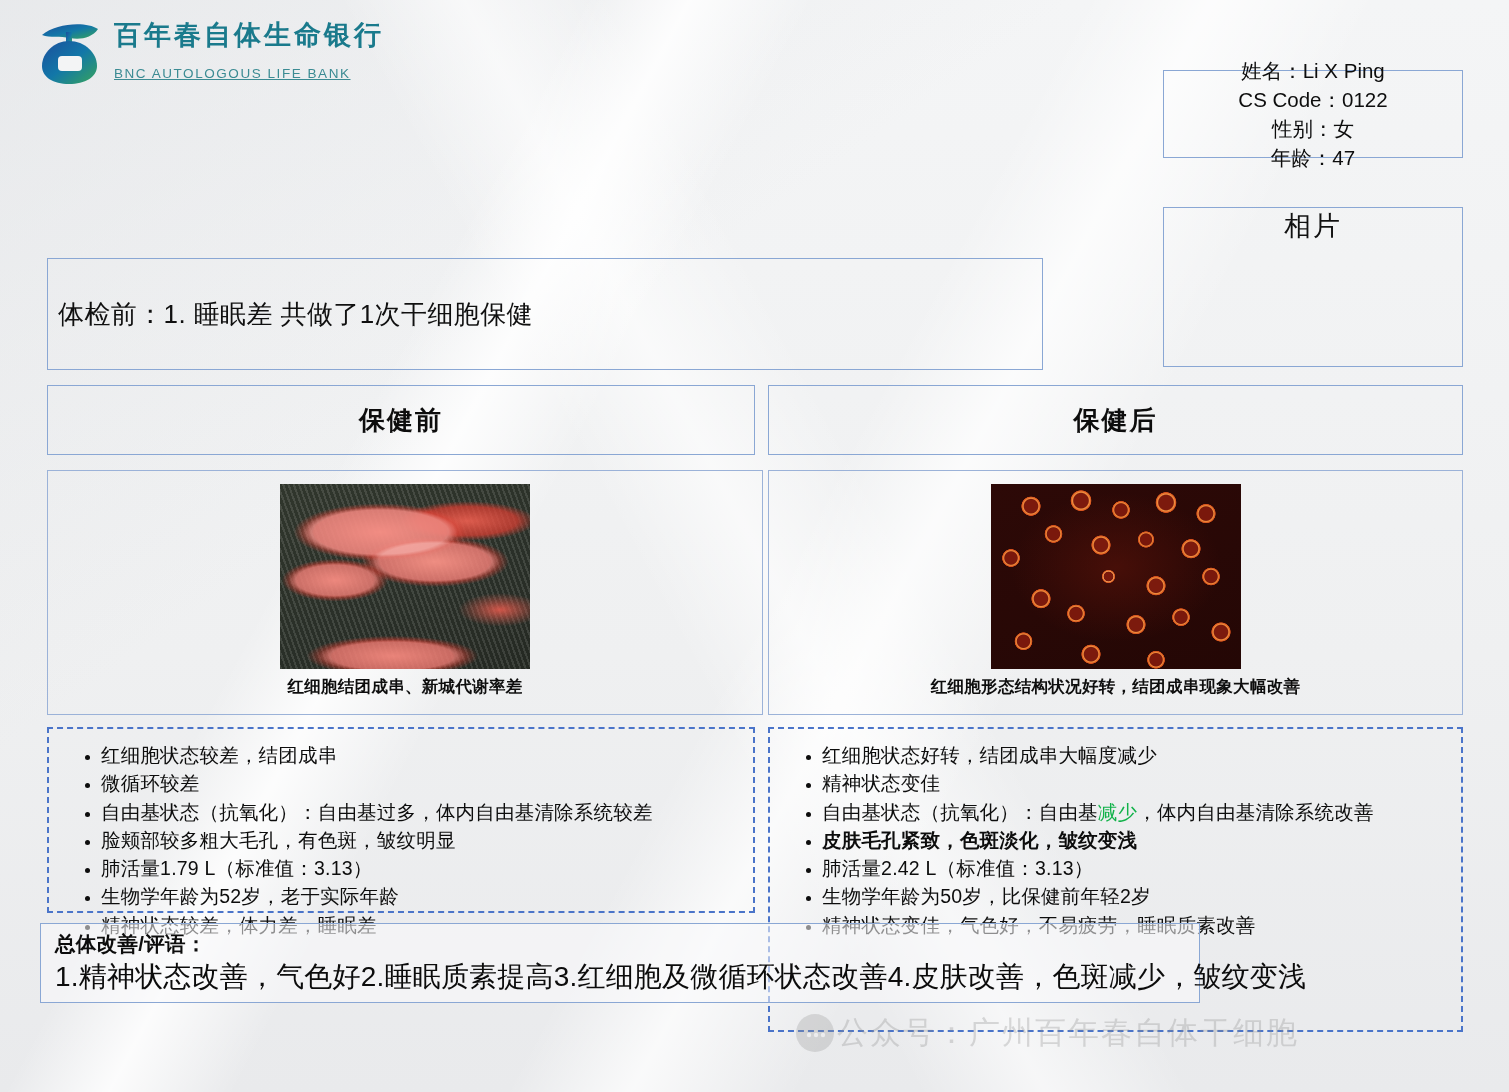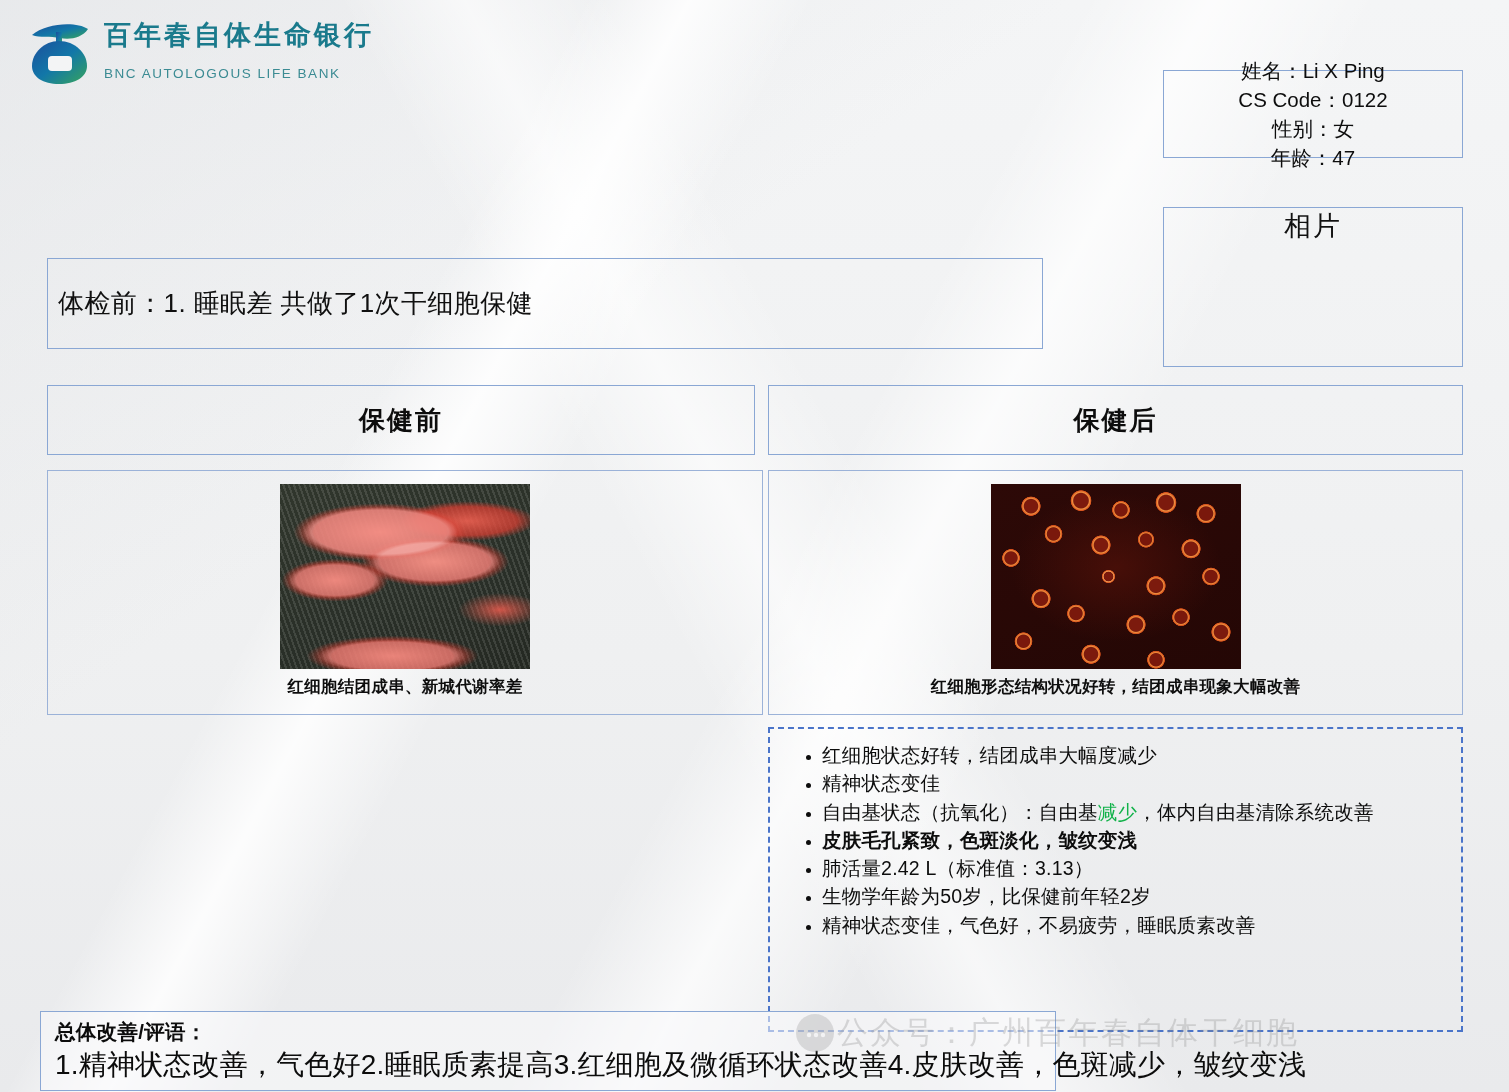--- a/index.html
+++ b/index.html
@@ -14,25 +14,25 @@
     background:
       linear-gradient(118deg, rgba(255,255,255,0) 0%, rgba(255,255,255,0) 28%, rgba(255,255,255,.85) 33%, rgba(255,255,255,0) 39%, rgba(255,255,255,0) 100%),
       linear-gradient(118deg, rgba(255,255,255,0) 0%, rgba(255,255,255,0) 52%, rgba(255,255,255,.75) 58%, rgba(255,255,255,0) 66%, rgba(255,255,255,0) 100%),
       linear-gradient(62deg, rgba(255,255,255,0) 0%, rgba(255,255,255,0) 44%, rgba(255,255,255,.6) 50%, rgba(255,255,255,0) 57%, rgba(255,255,255,0) 100%),
       linear-gradient(145deg, rgba(222,224,227,.55) 0%, rgba(255,255,255,0) 35%),
       linear-gradient(180deg,#f4f5f6 0%, #eff0f1 60%, #e9eaec 100%);
     overflow:hidden;
   }
 
   
-  #logo-block{position:absolute;left:26px;top:16px;display:flex;align-items:center;gap:10px;}
+  #logo-block{position:absolute;left:36px;top:16px;display:flex;align-items:center;gap:10px;}
   #logo-mark{width:68px;height:70px;}
   #logo-text{display:flex;flex-direction:column;justify-content:center;}
   #logo-cn{font-size:27px;font-weight:700;color:#1a7a8c;letter-spacing:3px;line-height:1.15;}
-  #logo-en{font-size:13.5px;color:#3b8b93;letter-spacing:1.55px;line-height:1.2;margin-top:15px;}
+  #logo-en{font-size:13.5px;color:#3b8b93;letter-spacing:1.55px;line-height:1.2;margin-top:15px;text-decoration:underline;}
 
   
   #page-title{
     position:absolute;left:38px;top:125px;
     font-size:45px;font-weight:700;color:#101010;letter-spacing:.5px;
     white-space:nowrap;
   }
 
   
   #patient-box{
@@ -46,21 +46,21 @@
   
   #photo-box{
     position:absolute;left:1163px;top:207px;width:300px;height:160px;
     border:1px solid #8aa7d4;box-sizing:border-box;
     display:flex;justify-content:center;
   }
   #photo-box .plabel{font-size:27px;color:#111;letter-spacing:2px;}
 
   
   #pre-exam-box{
-    position:absolute;left:47px;top:258px;width:996px;height:91px;
+    position:absolute;left:47px;top:258px;width:996px;height:112px;
     border:1px solid #8aa7d4;box-sizing:border-box;
     display:flex;align-items:center;padding-left:10px;
   }
   #pre-exam-box .ptext{font-size:26px;color:#101010;letter-spacing:.4px;white-space:nowrap;}
 
   
   .sec-head{
     position:absolute;height:70px;border:1px solid #8aa7d4;box-sizing:border-box;
     display:flex;align-items:center;justify-content:center;
   }
@@ -139,21 +139,21 @@
   .bullet-box li{
     font-size:19.5px;color:#0d0d0d;line-height:1.45;letter-spacing:.2px;
     white-space:nowrap;
   }
   .bullet-box li::marker{font-size:16px;}
   li.bold-li{font-weight:700;}
   .hl-green{color:#12b24a;}
 
   
   #summary-box{
-    position:absolute;left:40px;top:1011px;width:1016px;height:80px;
+    position:absolute;left:40px;top:923px;width:1160px;height:80px;
     border:1px solid #8aa7d4;box-sizing:border-box;padding:6px 0 0 14px;
     background:rgba(250,250,251,.55);
   }
   #summary-title{font-size:20.5px;font-weight:700;color:#0c0c0c;letter-spacing:.3px;}
   #summary-text{font-size:28px;color:#0c0c0c;margin-top:0;letter-spacing:.2px;white-space:nowrap;}
 
   
   #watermark{
     position:absolute;left:795px;top:1012px;display:flex;align-items:center;gap:2px;
     opacity:.30;pointer-events:none;
@@ -213,20 +213,31 @@
 
   <div class="img-panel" id="panel-before">
     <div class="micro" id="micro-before"></div>
     <div class="cap">红细胞结团成串、新城代谢率差</div>
   </div>
   <div class="img-panel" id="panel-after">
     <div class="micro" id="micro-after"></div>
     <div class="cap">红细胞形态结构状况好转，结团成串现象大幅改善</div>
   </div>
 
+  <div class="bullet-box" id="bullets-before">
+    <ul>
+        <li>红细胞状态较差，结团成串</li>
+        <li>微循环较差</li>
+        <li>自由基状态（抗氧化）：自由基过多，体内自由基清除系统较差</li>
+        <li>脸颊部较多粗大毛孔，有色斑，皱纹明显</li>
+        <li>肺活量1.79 L（标准值：3.13）</li>
+        <li>生物学年龄为52岁，老于实际年龄</li>
+        <li>精神状态较差，体力差，睡眠差</li>
+      </ul>
+  </div>
   <div class="bullet-box" id="bullets-after">
     <ul>
         <li>红细胞状态好转，结团成串大幅度减少</li>
         <li>精神状态变佳</li>
         <li>自由基状态（抗氧化）：自由基<span class="hl-green" style="color: rgb(18, 178, 74);">减少</span>，体内自由基清除系统改善</li>
         <li class="bold-li">皮肤毛孔紧致，色斑淡化，皱纹变浅</li>
         <li>肺活量2.42 L（标准值：3.13）</li>
         <li>生物学年龄为50岁，比保健前年轻2岁</li>
         <li>精神状态变佳，气色好，不易疲劳，睡眠质素改善</li>
       </ul>

